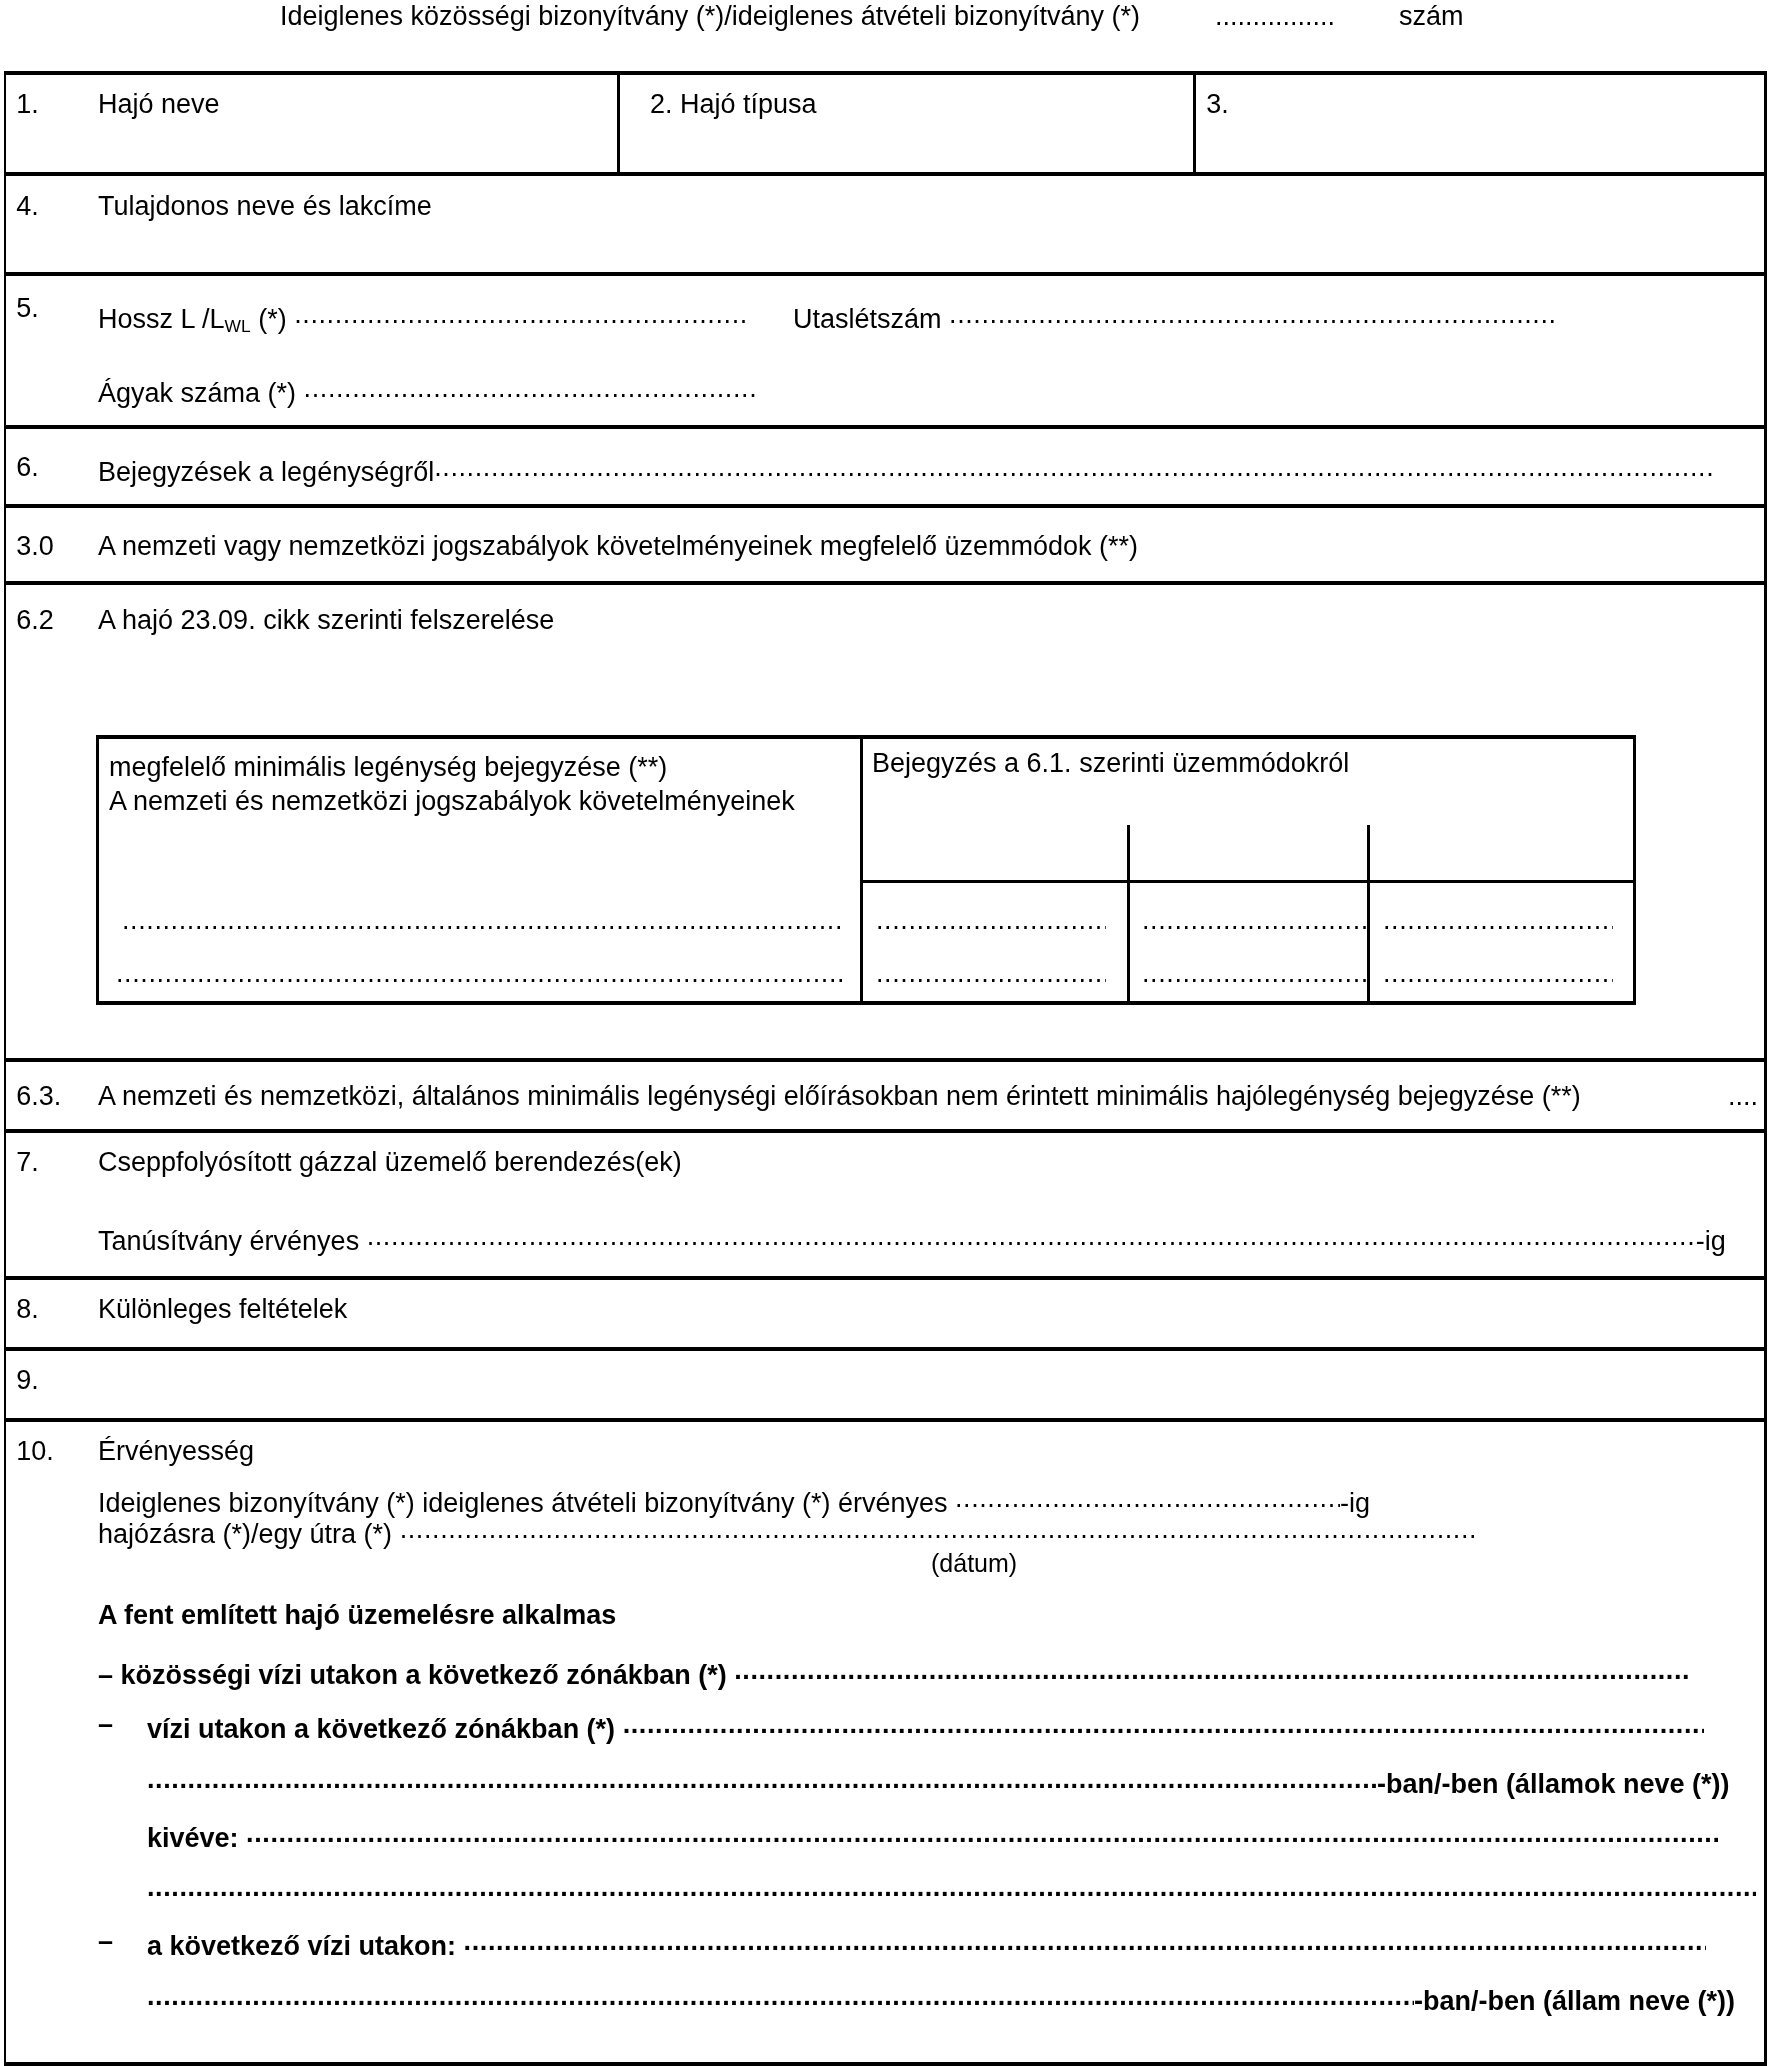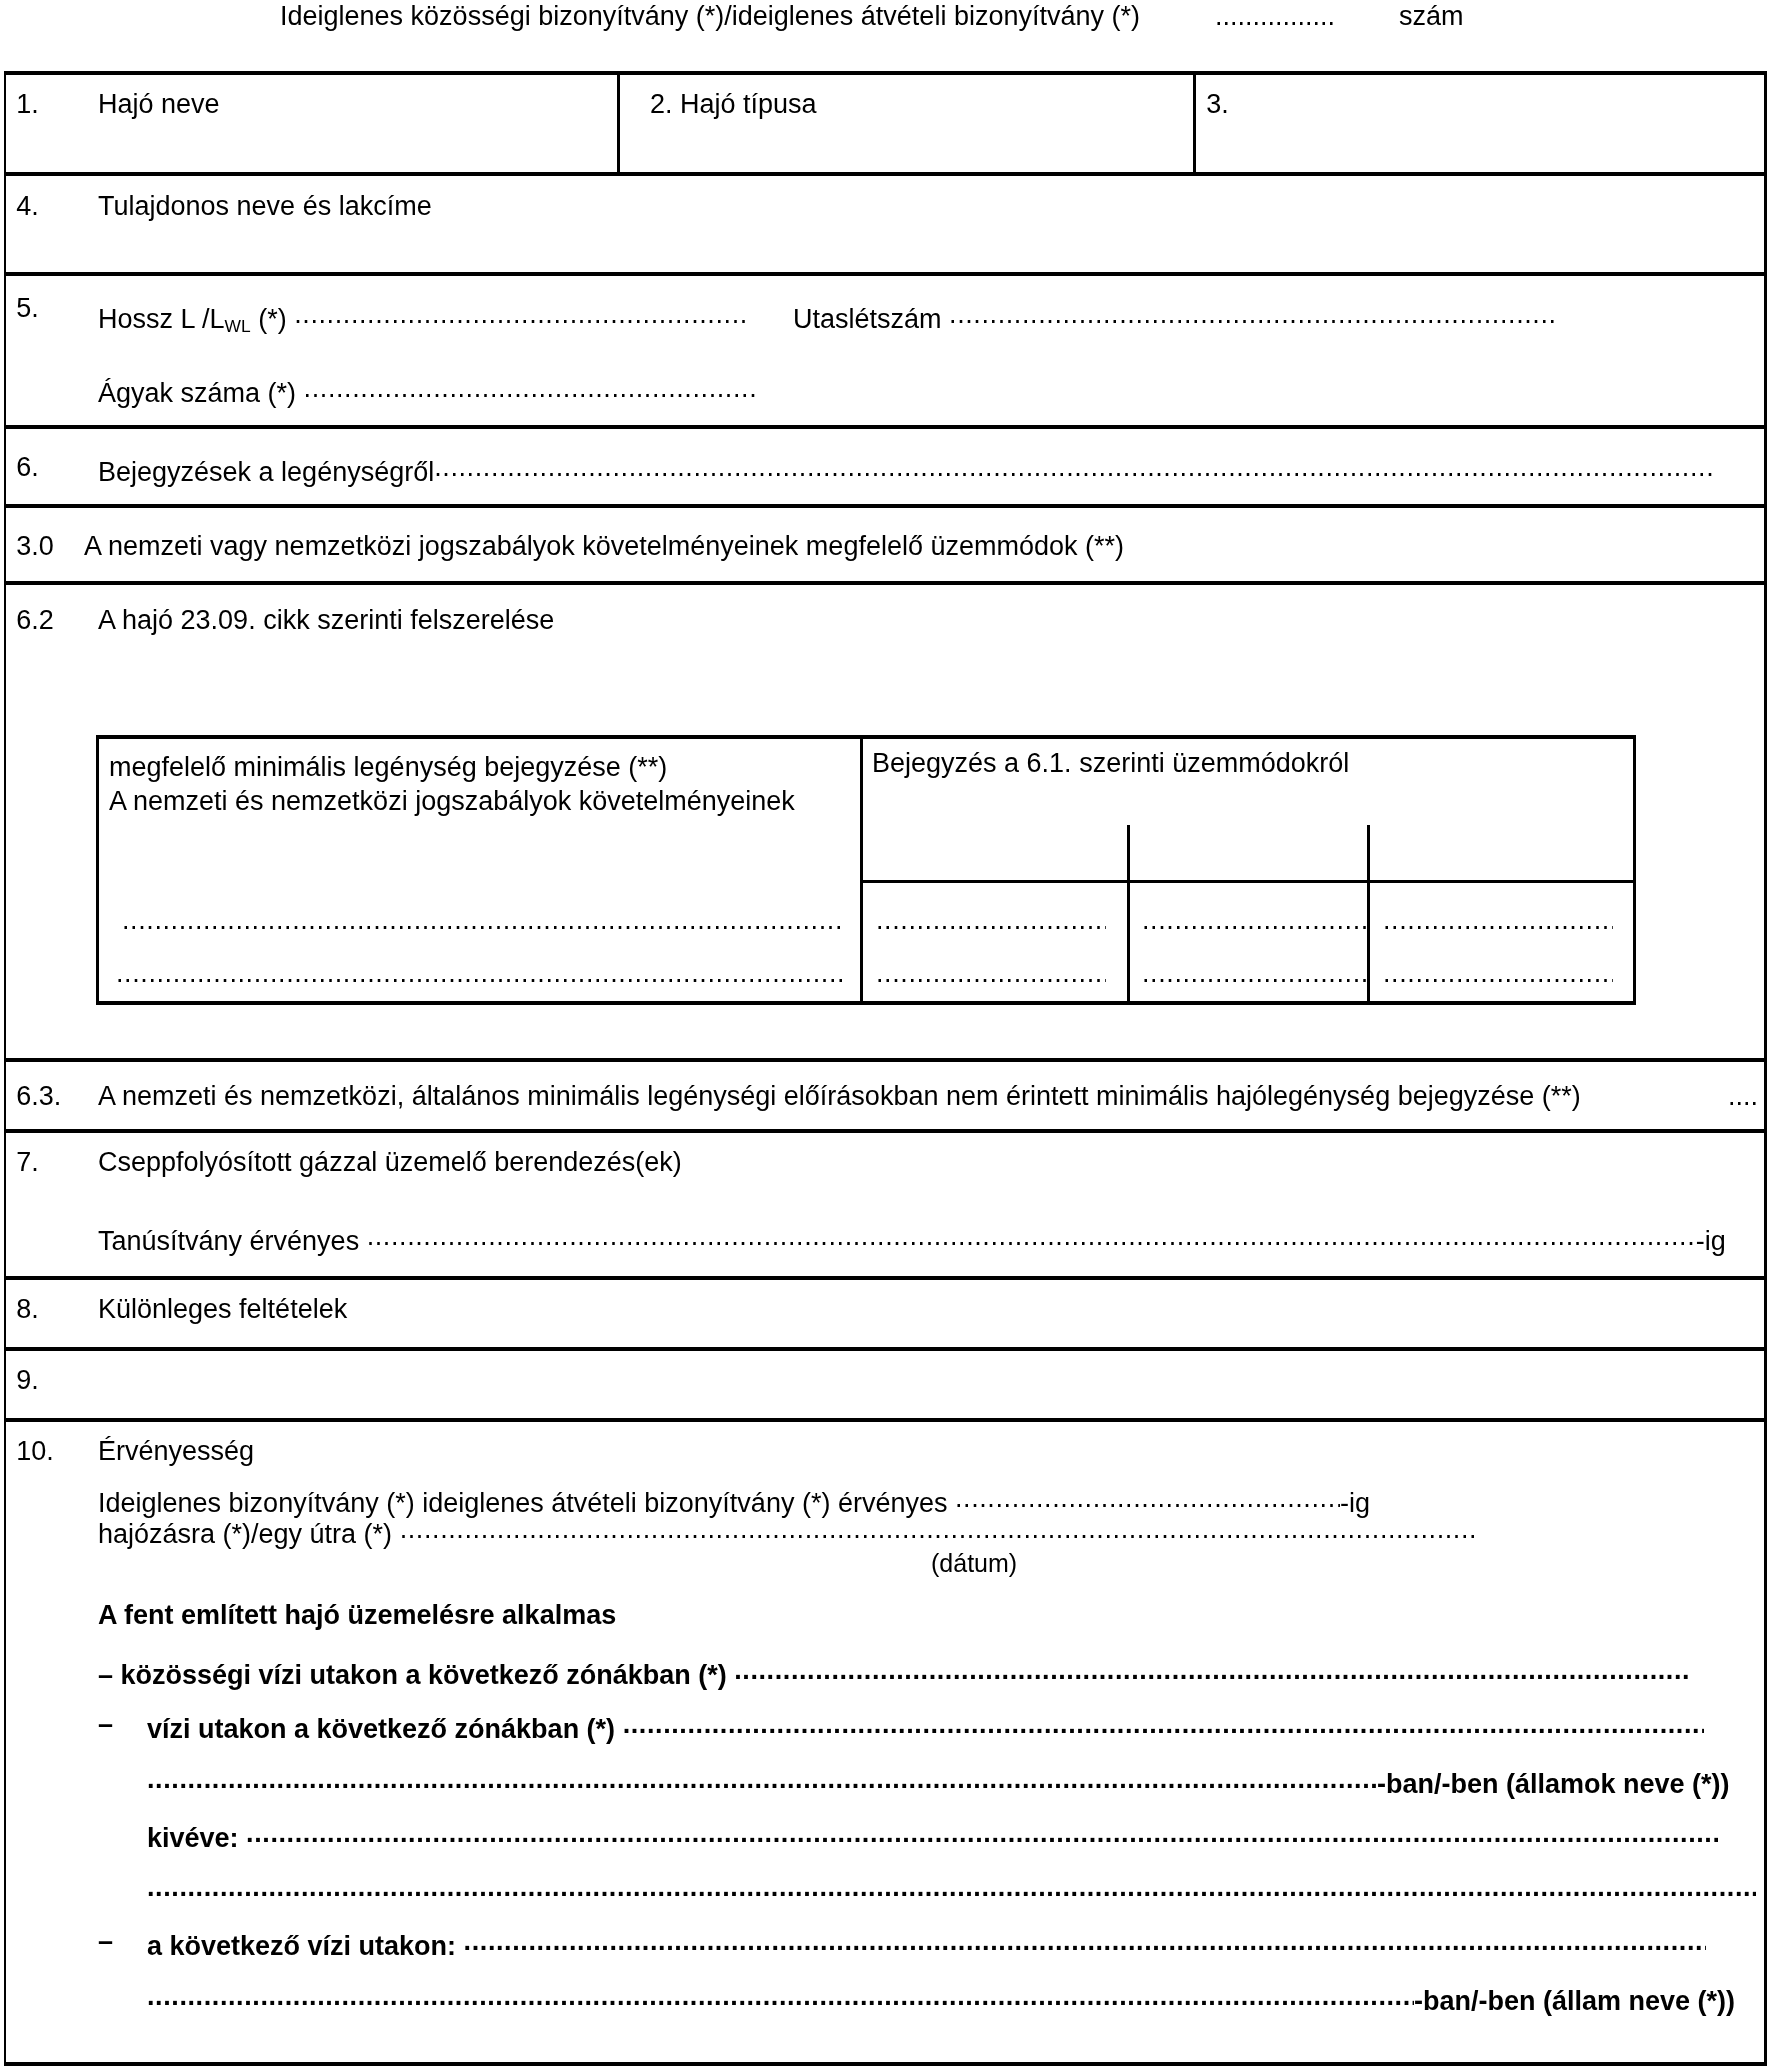--- a/index.html
+++ b/index.html
@@ -75,21 +75,21 @@
   <div class="abs" style="left:5px; top:429px; width:1759px; height:76px;">
     <span class="abs" style="left:11.2px; top:25px;">6.</span>
     <span class="abs" style="left:93px; top:25px;">
       <span>Bejegyzések a legénységről</span><span class="dots" style="width:1280px;">....................................................................................................................................................................................................................................................................................................................................................................................................................</span>
     </span>
   </div>
   <div class="hline" style="left:5px; width:1762px; top:504px;"></div>
 
   <div class="abs" style="left:5px; top:508px; width:1759px; height:73px;">
     <span class="abs" style="left:11.2px; top:25px;">3.0</span>
-    <span class="abs" style="left:79px; top:25px;">A nemzeti vagy nemzetközi jogszabályok követelményeinek megfelelő üzemmódok (**)</span>
+    <span class="abs" style="left:93px; top:25px;">A nemzeti vagy nemzetközi jogszabályok követelményeinek megfelelő üzemmódok (**)</span>
   </div>
   <div class="hline" style="left:5px; width:1762px; top:581px;"></div>
 
   <div class="abs" style="left:5px; top:585px; width:1759px; height:473px;">
     <span class="abs" style="left:11.2px; top:22.4px;">6.2</span>
     <span class="abs" style="left:93px; top:22.4px;">A hajó 23.09. cikk szerinti felszerelése</span>
   </div>
 
   <div>
     <div class="hline" style="left:96px; width:1539px; top:735px;"></div>

